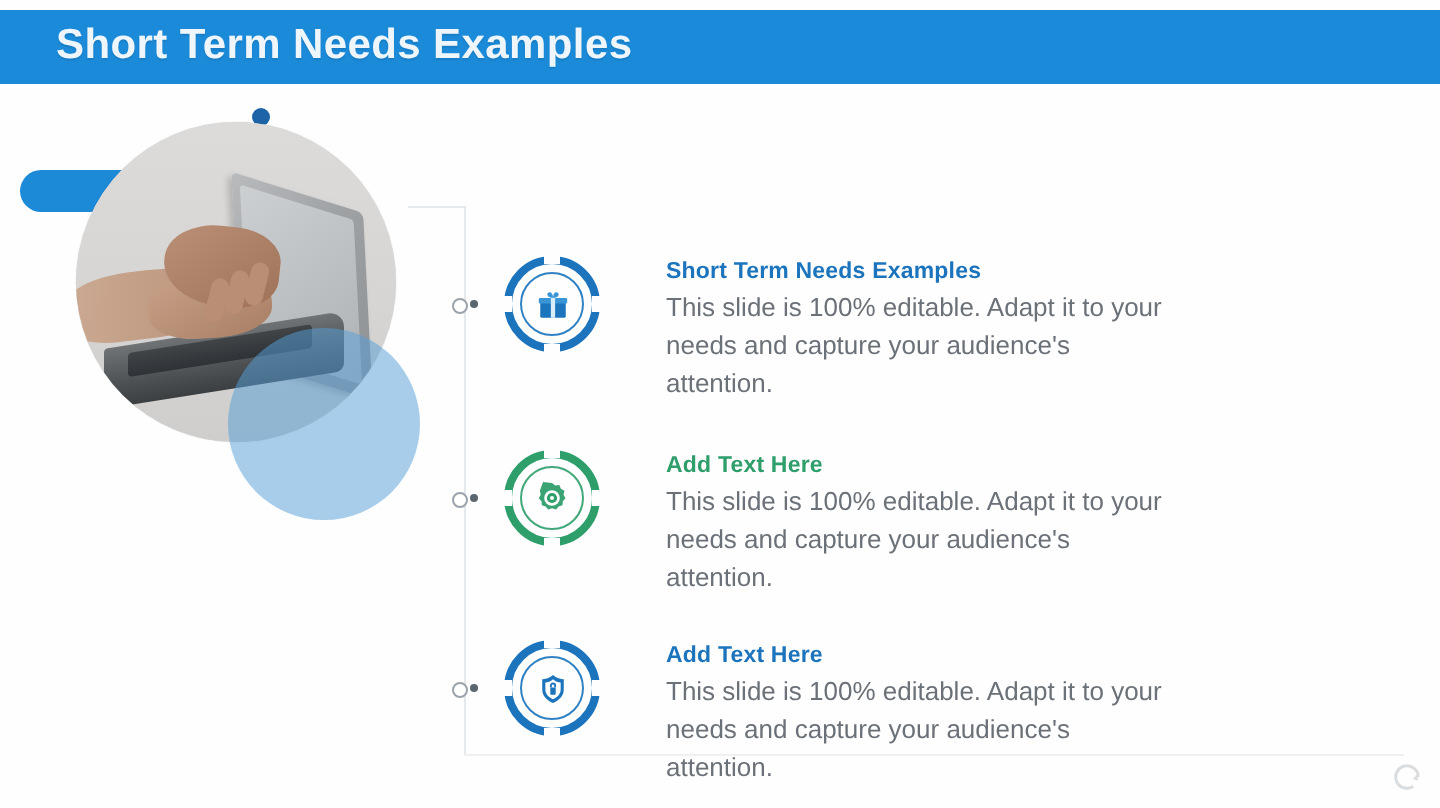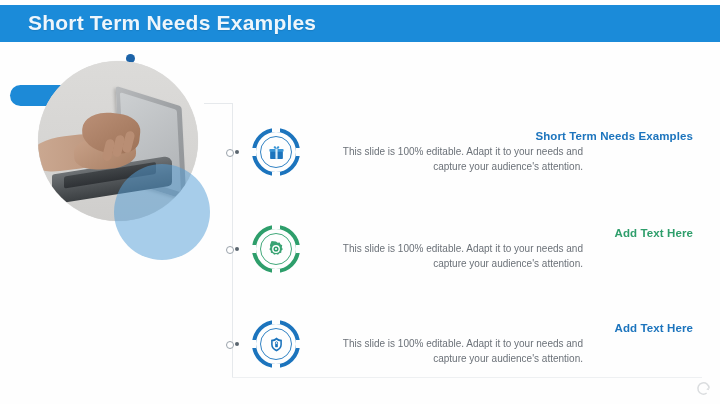--- a/index.html
+++ b/index.html
@@ -7,21 +7,20 @@
     width:720px;height:404px;
     background:#ffffff;
     font-family:"Liberation Sans", sans-serif;
     overflow:hidden;
     position:relative;
   }
   #slide{
     position:absolute;inset:0;
     background:#fefefe;
     overflow:hidden;
-    text-align:right;
   }
 
   
   #header-bar{
     position:absolute;left:0;top:5px;width:720px;height:37px;
     background:#1b8bd9;
   }
   #header-title{
     position:absolute;left:28px;top:11px;
     font-size:21px;font-weight:bold;color:#eef6fc;
@@ -163,21 +162,21 @@
   .glyph{
     position:absolute;left:10px;top:10px;width:32px;height:32px;
     display:flex;align-items:center;justify-content:center;
   }
   .row .txt{position:absolute;left:83px;top:4px;width:360px;}
   .row h3{
     margin:0 0 3px 0;font-size:11.5px;font-weight:bold;
     letter-spacing:.1px;
   }
   .row p{
-    margin:0;font-size:10px;line-height:1.45;color:#6b7178;
+    margin:0;font-size:13px;line-height:1.45;color:#6b7178;
     width:250px;
   }
 
   #watermark{
     position:absolute;right:9px;bottom:8px;width:15px;height:15px;
     opacity:.30;
   }
 </style>
 </head>
 <body>

